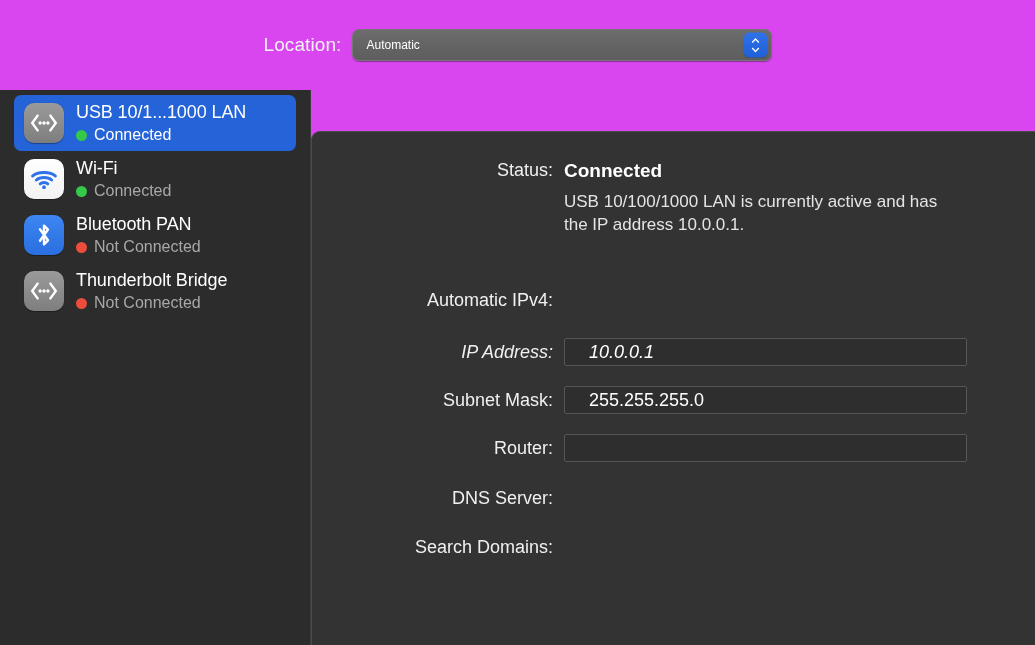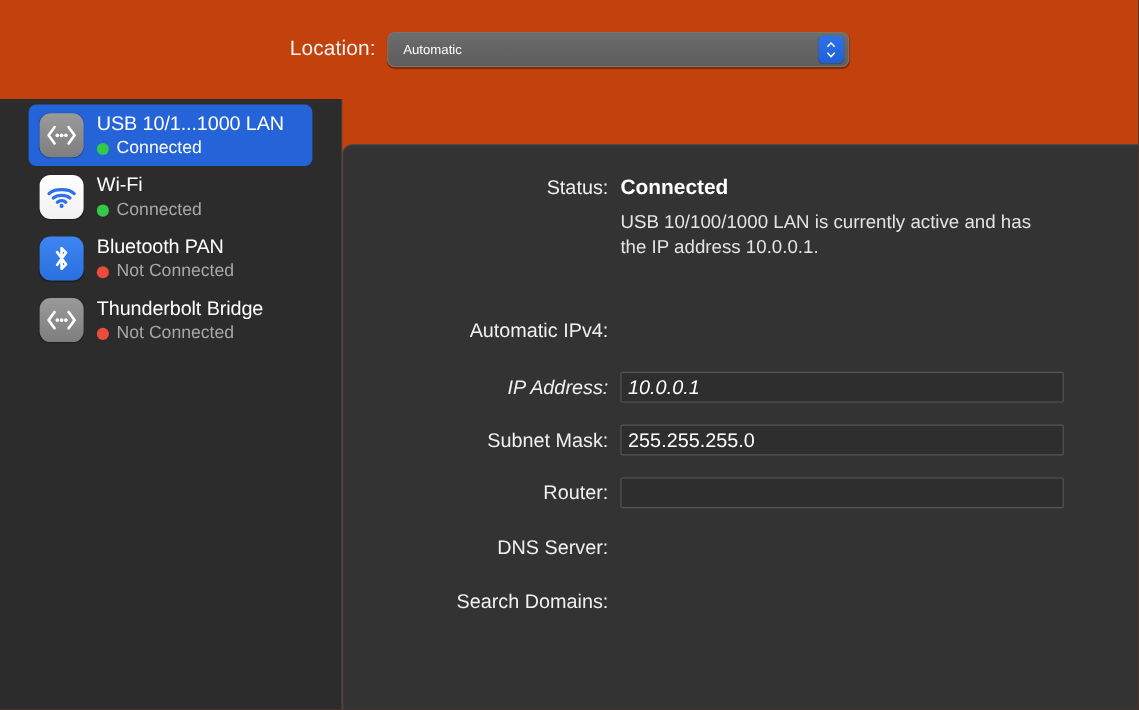--- a/index.html
+++ b/index.html
@@ -14,21 +14,21 @@
     background: #323232;
     font-family: "Liberation Sans", sans-serif;
     color: #ffffff;
     -webkit-font-smoothing: antialiased;
   }
 
   .screen {
     position: relative;
     width: 1035px;
     height: 645px;
-    background: #c2410c;
+    background: #d946ef;
   }
 
   
   .location-bar {
     position: absolute;
     left: 0; top: 0;
     width: 1035px; height: 90px;
     display: flex;
     align-items: center;
     justify-content: center;
@@ -90,21 +90,21 @@
     background: #2c2c2c;
     border-right: 1px solid #3d3d3d;
     padding-top: 5px;
   }
 
   .service-row {
     position: relative;
     display: flex;
     align-items: center;
     gap: 12px;
-    margin: 0 26px;
+    margin: 0 14px;
     padding: 7px 10px;
     border-radius: 7px;
     cursor: default;
   }
   .service-row.selected {
     background: #2463d8;
   }
 
   .svc-icon {
     width: 40px;
@@ -208,21 +208,21 @@
   }
 
   .textfield {
     width: 403px;
     height: 28px;
     background: #2e2e2e;
     border: 1px solid #565656;
     border-radius: 2px;
     display: flex;
     align-items: center;
-    padding: 0 6px;
+    padding: 0 24px;
     font-size: 18px;
     color: #ffffff;
     cursor: text;
   }
 
   #configure-popup {
     width: 403px;
   }
 
   

